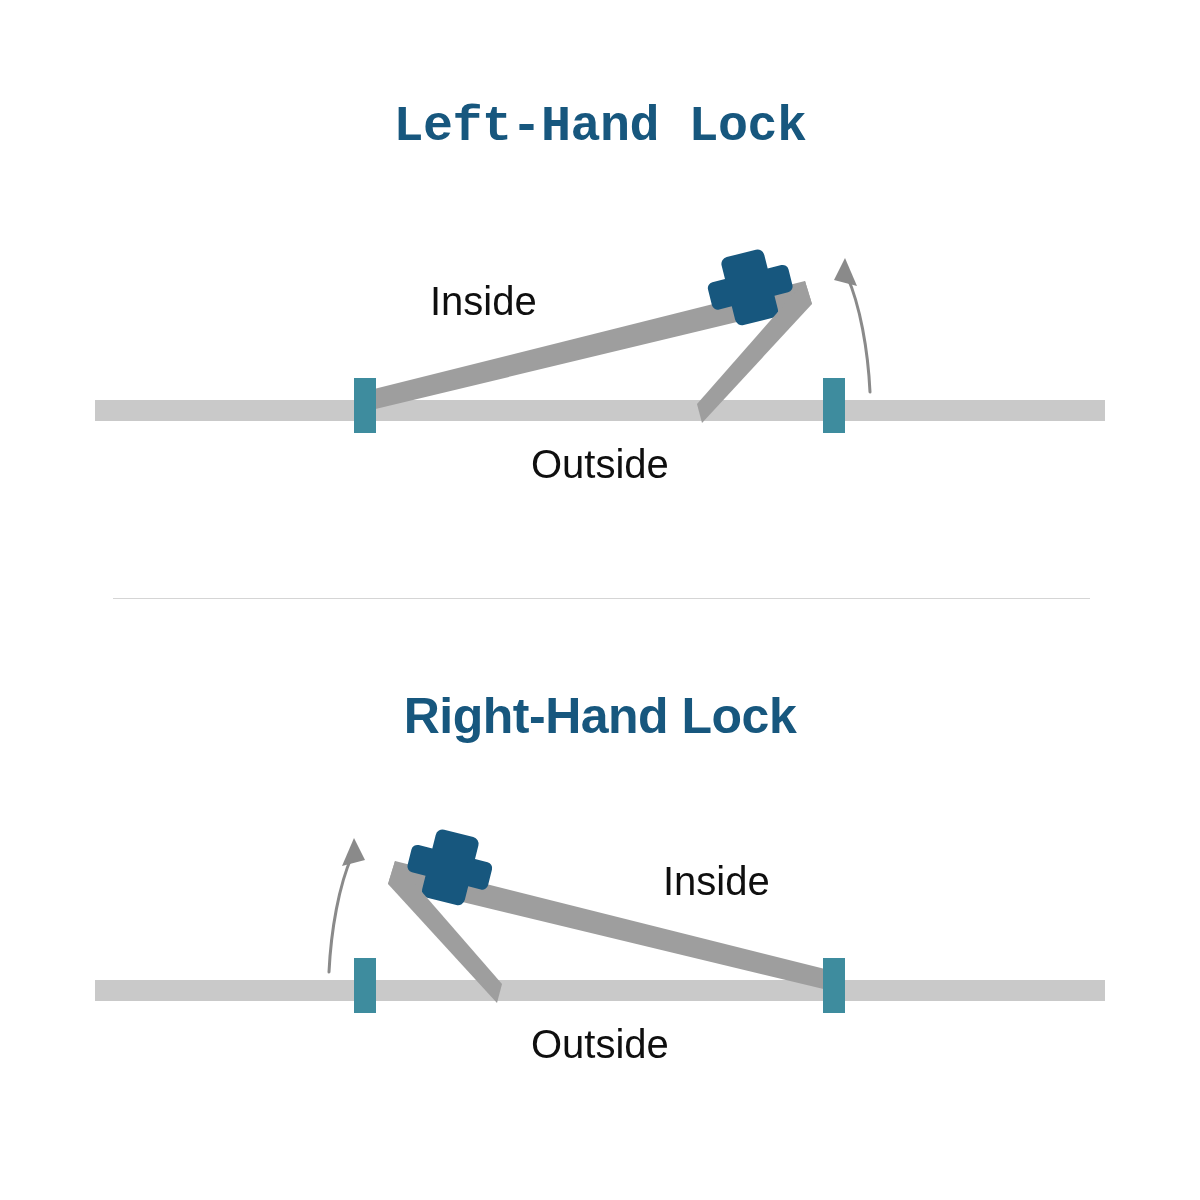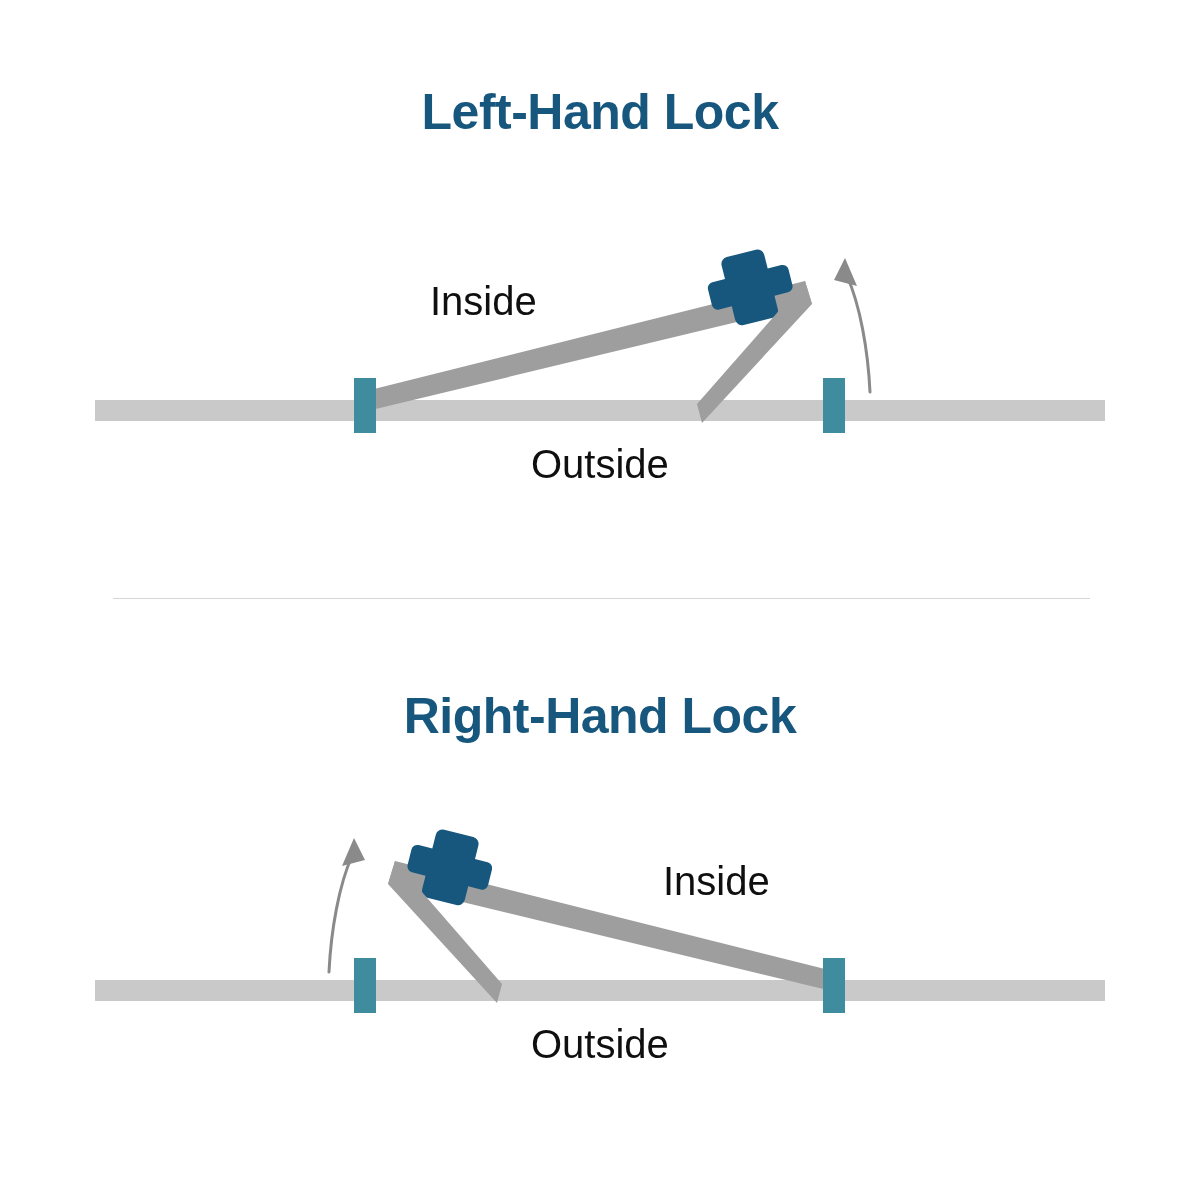--- a/index.html
+++ b/index.html
@@ -34,21 +34,21 @@
     left: 0;
     width: 1200px;
     text-align: center;
     font-size: 50px;
     font-weight: bold;
     letter-spacing: -0.5px;
     color: #17577E;
     font-family: "Liberation Sans", sans-serif;
     margin: 0;
   }
-  .title-top { top: 83px; }
+  .title-top { top: 98px; font-family: Liberation Mono, monospace; }
   .title-bottom { top: 107px; }
 
   .diagram {
     position: absolute;
     left: 0;
     top: 0;
     width: 1200px;
     height: 600px;
     display: block;
   }

